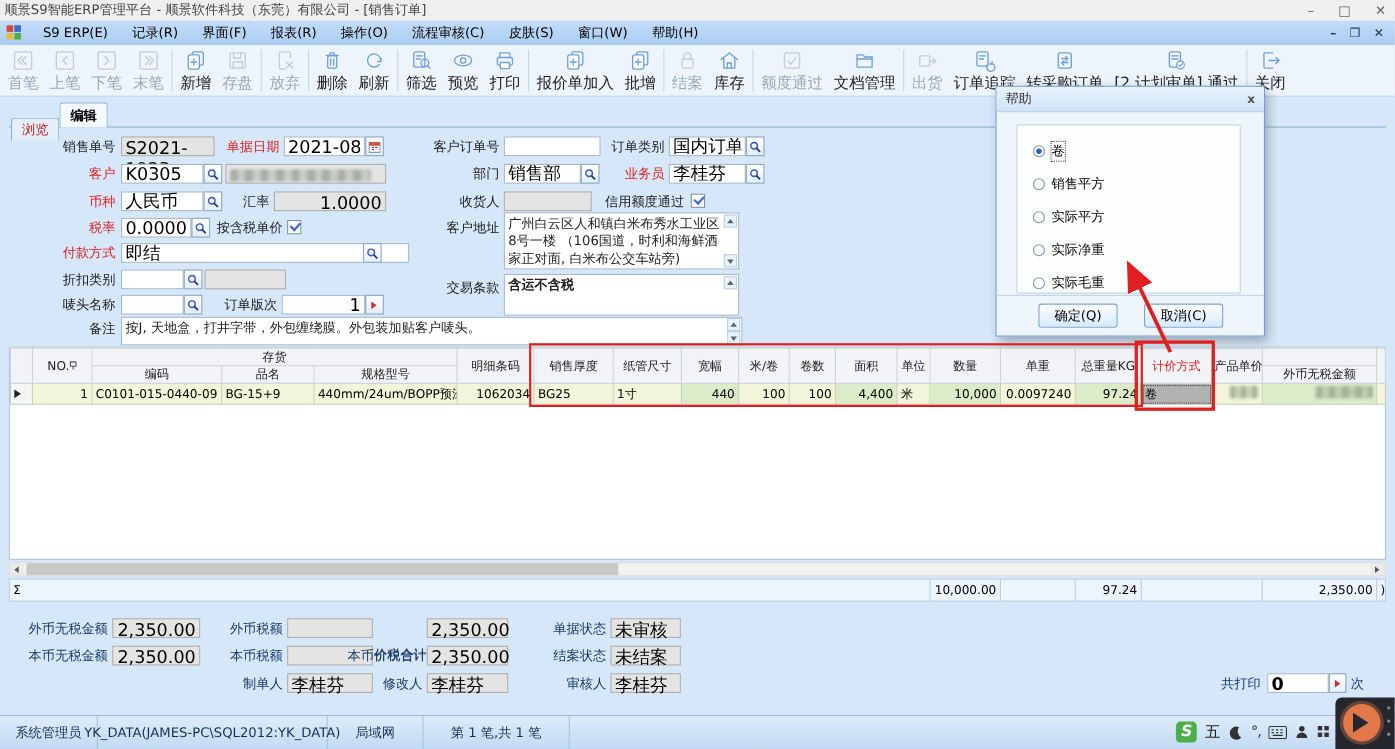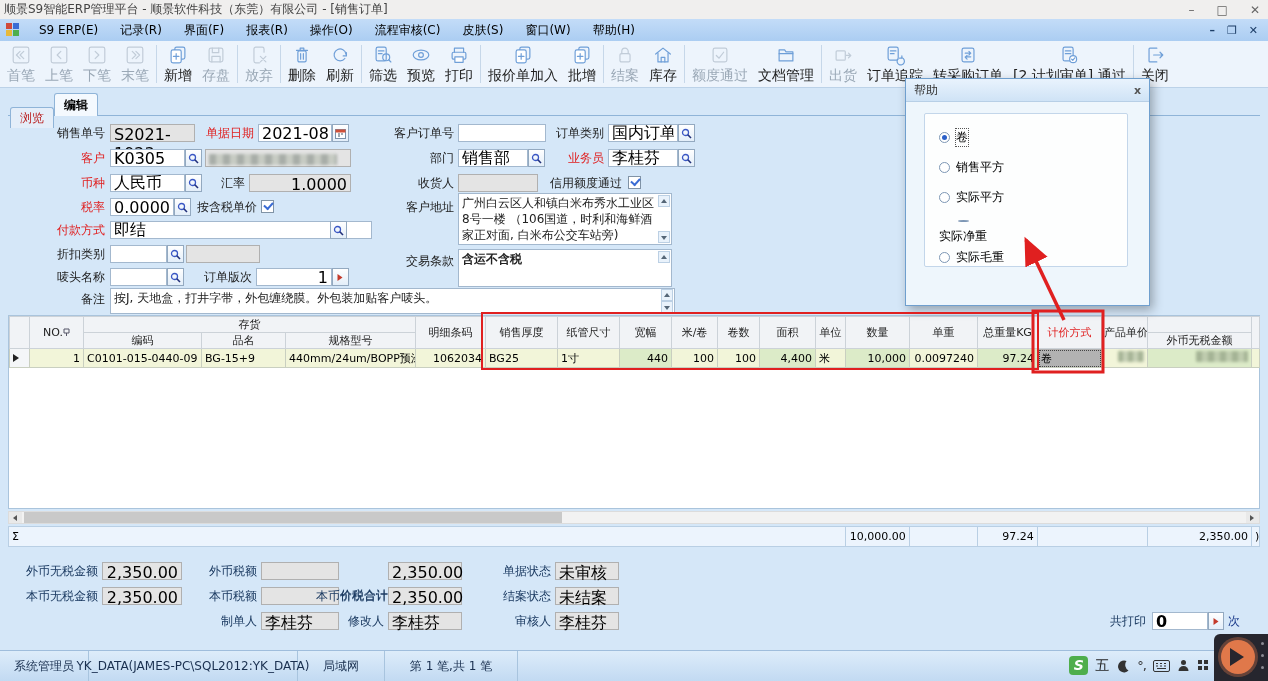--- a/index.html
+++ b/index.html
@@ -658,28 +658,32 @@
       <span class="rlabel focus">卷</span>
       </div>
     <div class="ropt" style="top:46px;">
       <span class="radio"></span>
       <span class="rlabel">销售平方</span>
       </div>
     <div class="ropt" style="top:76px;">
       <span class="radio"></span>
       <span class="rlabel">实际平方</span>
       </div>
-    <div class="ropt" style="top:106px;flex-direction:column;">
+    <div class="ropt" style="top:106px;">
       <span class="radio"></span>
       <span class="rlabel">实际净重</span>
       </div>
     <div class="ropt" style="top:136px;">
       <span class="radio"></span>
       <span class="rlabel">实际毛重</span>
       </div>
+  </div>
+  <div class="dfooter">
+    <div class="dbtn" style="left:38px;">确定(Q)</div>
+    <div class="dbtn" style="left:134px;">取消(C)</div>
   </div>
 </div>
 
 <svg class="annot">
   <defs>
     <marker id="ah" markerWidth="9" markerHeight="8" refX="7" refY="3.5" orient="auto">
       <path d="M0,0L8,3.5L0,7z" fill="#e02020"></path>
     </marker>
   </defs>
   <rect x="482" y="313" width="556" height="56" fill="none" stroke="#e02020" stroke-width="2"></rect>

